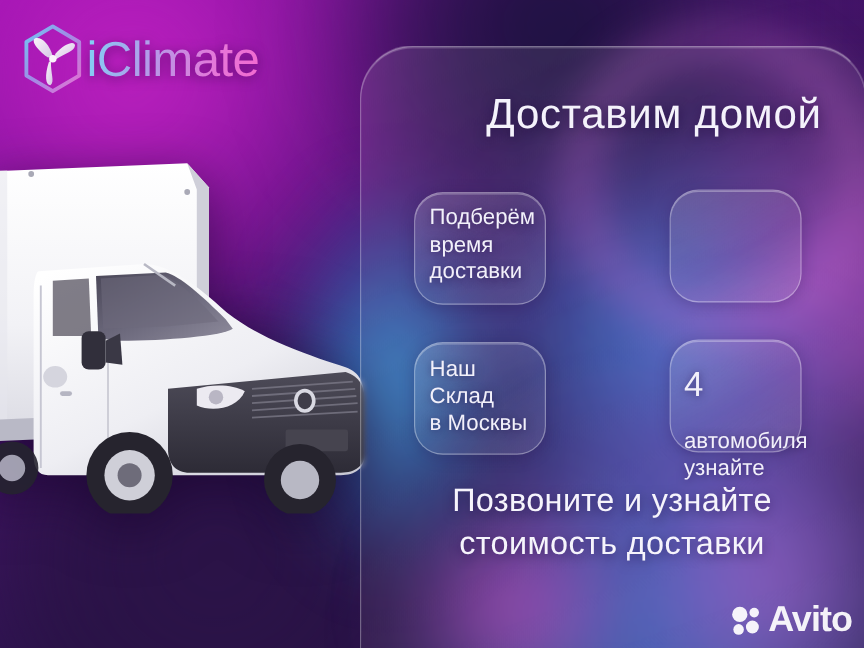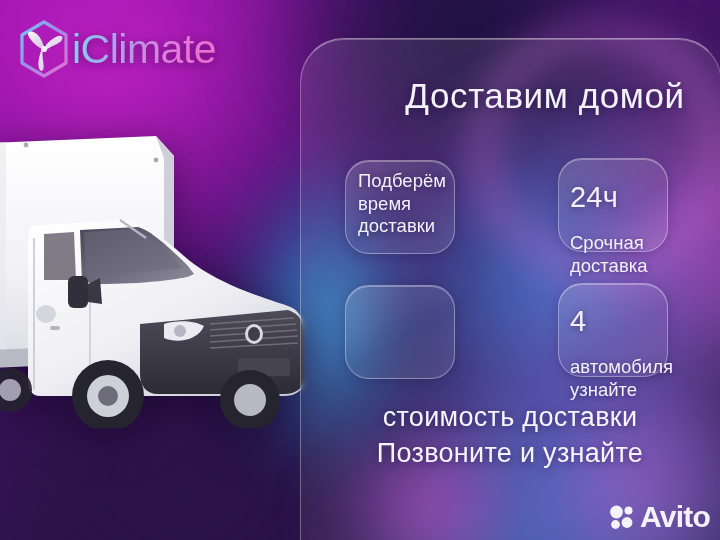--- a/index.html
+++ b/index.html
@@ -379,37 +379,35 @@
   <div class="cards-layer">
     <div class="feature-card card-a"></div>
     <div class="feature-card card-b"></div>
     <div class="feature-card card-c"></div>
     <div class="feature-card card-d"></div>
 
     <div class="card-text ct-a">Подберём
 время
 доставки</div>
 
-    <div class="card-text ct-b">
-      <span class="big-num">24ч</span>
-      <span class="sub-lines">Срочная
-доставка</span>
-    </div>
-
+
+    <div class="card-text ct-c">Наш
+Склад
+в Москвы</div>
 
     <div class="card-text ct-d">
       <span class="big-num">4</span>
       <span class="sub-lines">автомобиля
 узнайте</span>
     </div>
   </div>
 
   <div class="cta">
+    <span>Позвоните и узнайте</span>
     <span>стоимость доставки</span>
-    <span>Позвоните и узнайте</span>
   </div>
 
   <div class="avito">
     <span class="avito-dots">
       <svg viewBox="0 0 26 26" xmlns="http://www.w3.org/2000/svg">
         <circle cx="7.5" cy="8" r="6.4" fill="#ffffff"></circle>
         <circle cx="19.5" cy="6.5" r="4" fill="#ffffff"></circle>
         <circle cx="6.5" cy="20.5" r="4.4" fill="#ffffff"></circle>
         <circle cx="18" cy="18.5" r="5.4" fill="#ffffff"></circle>
       </svg>

